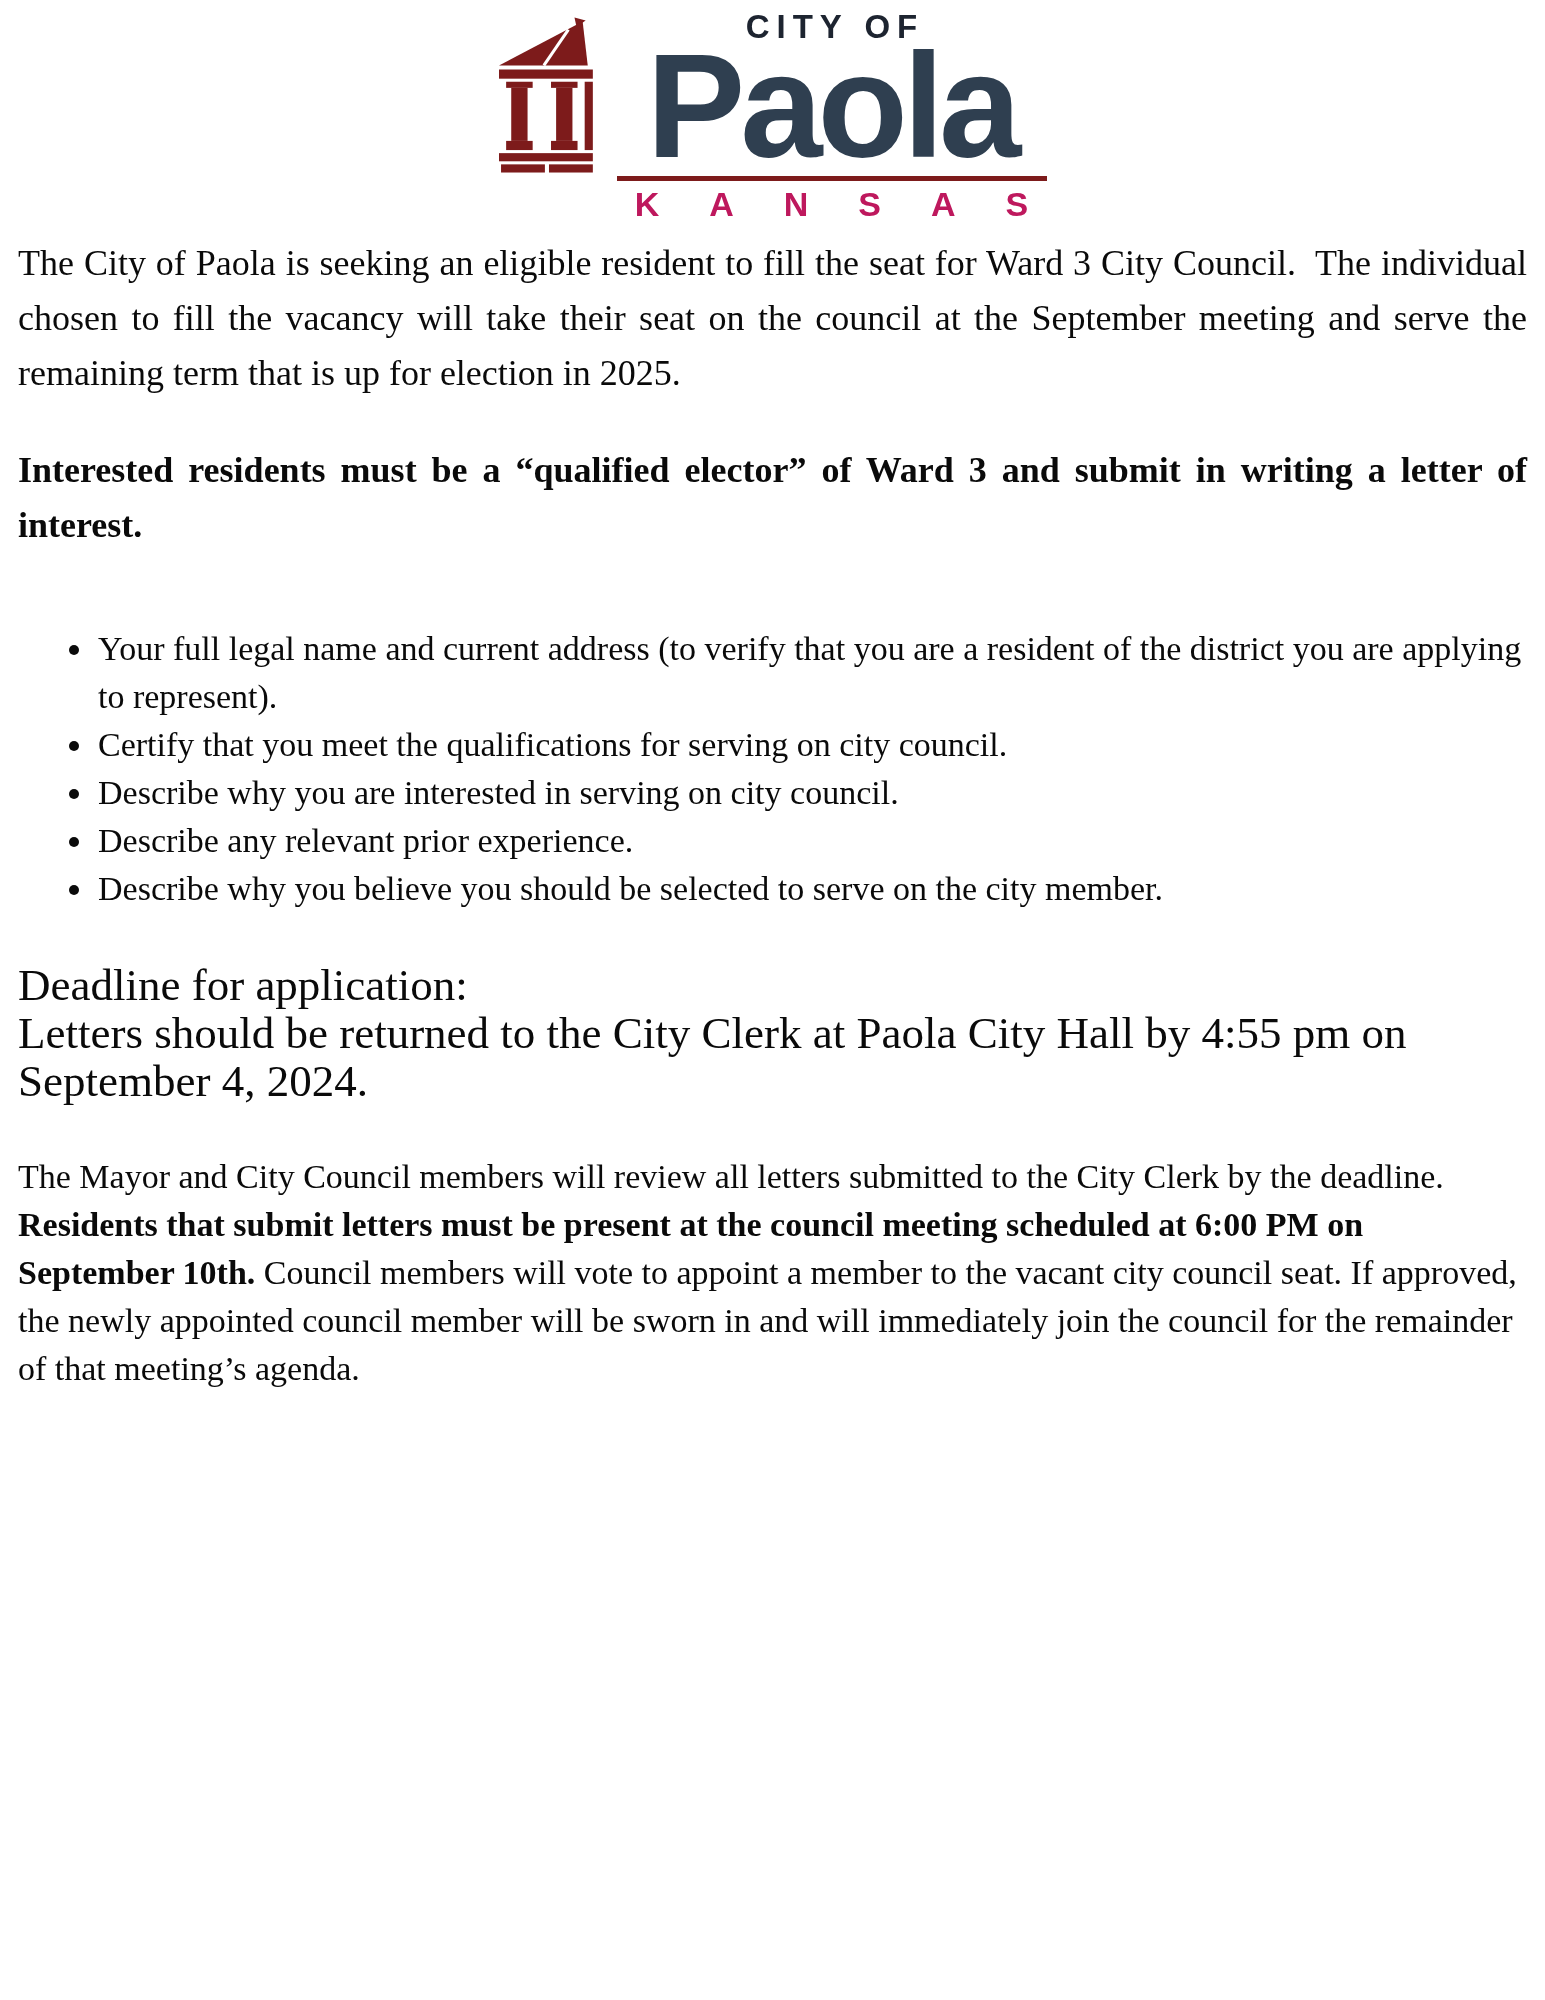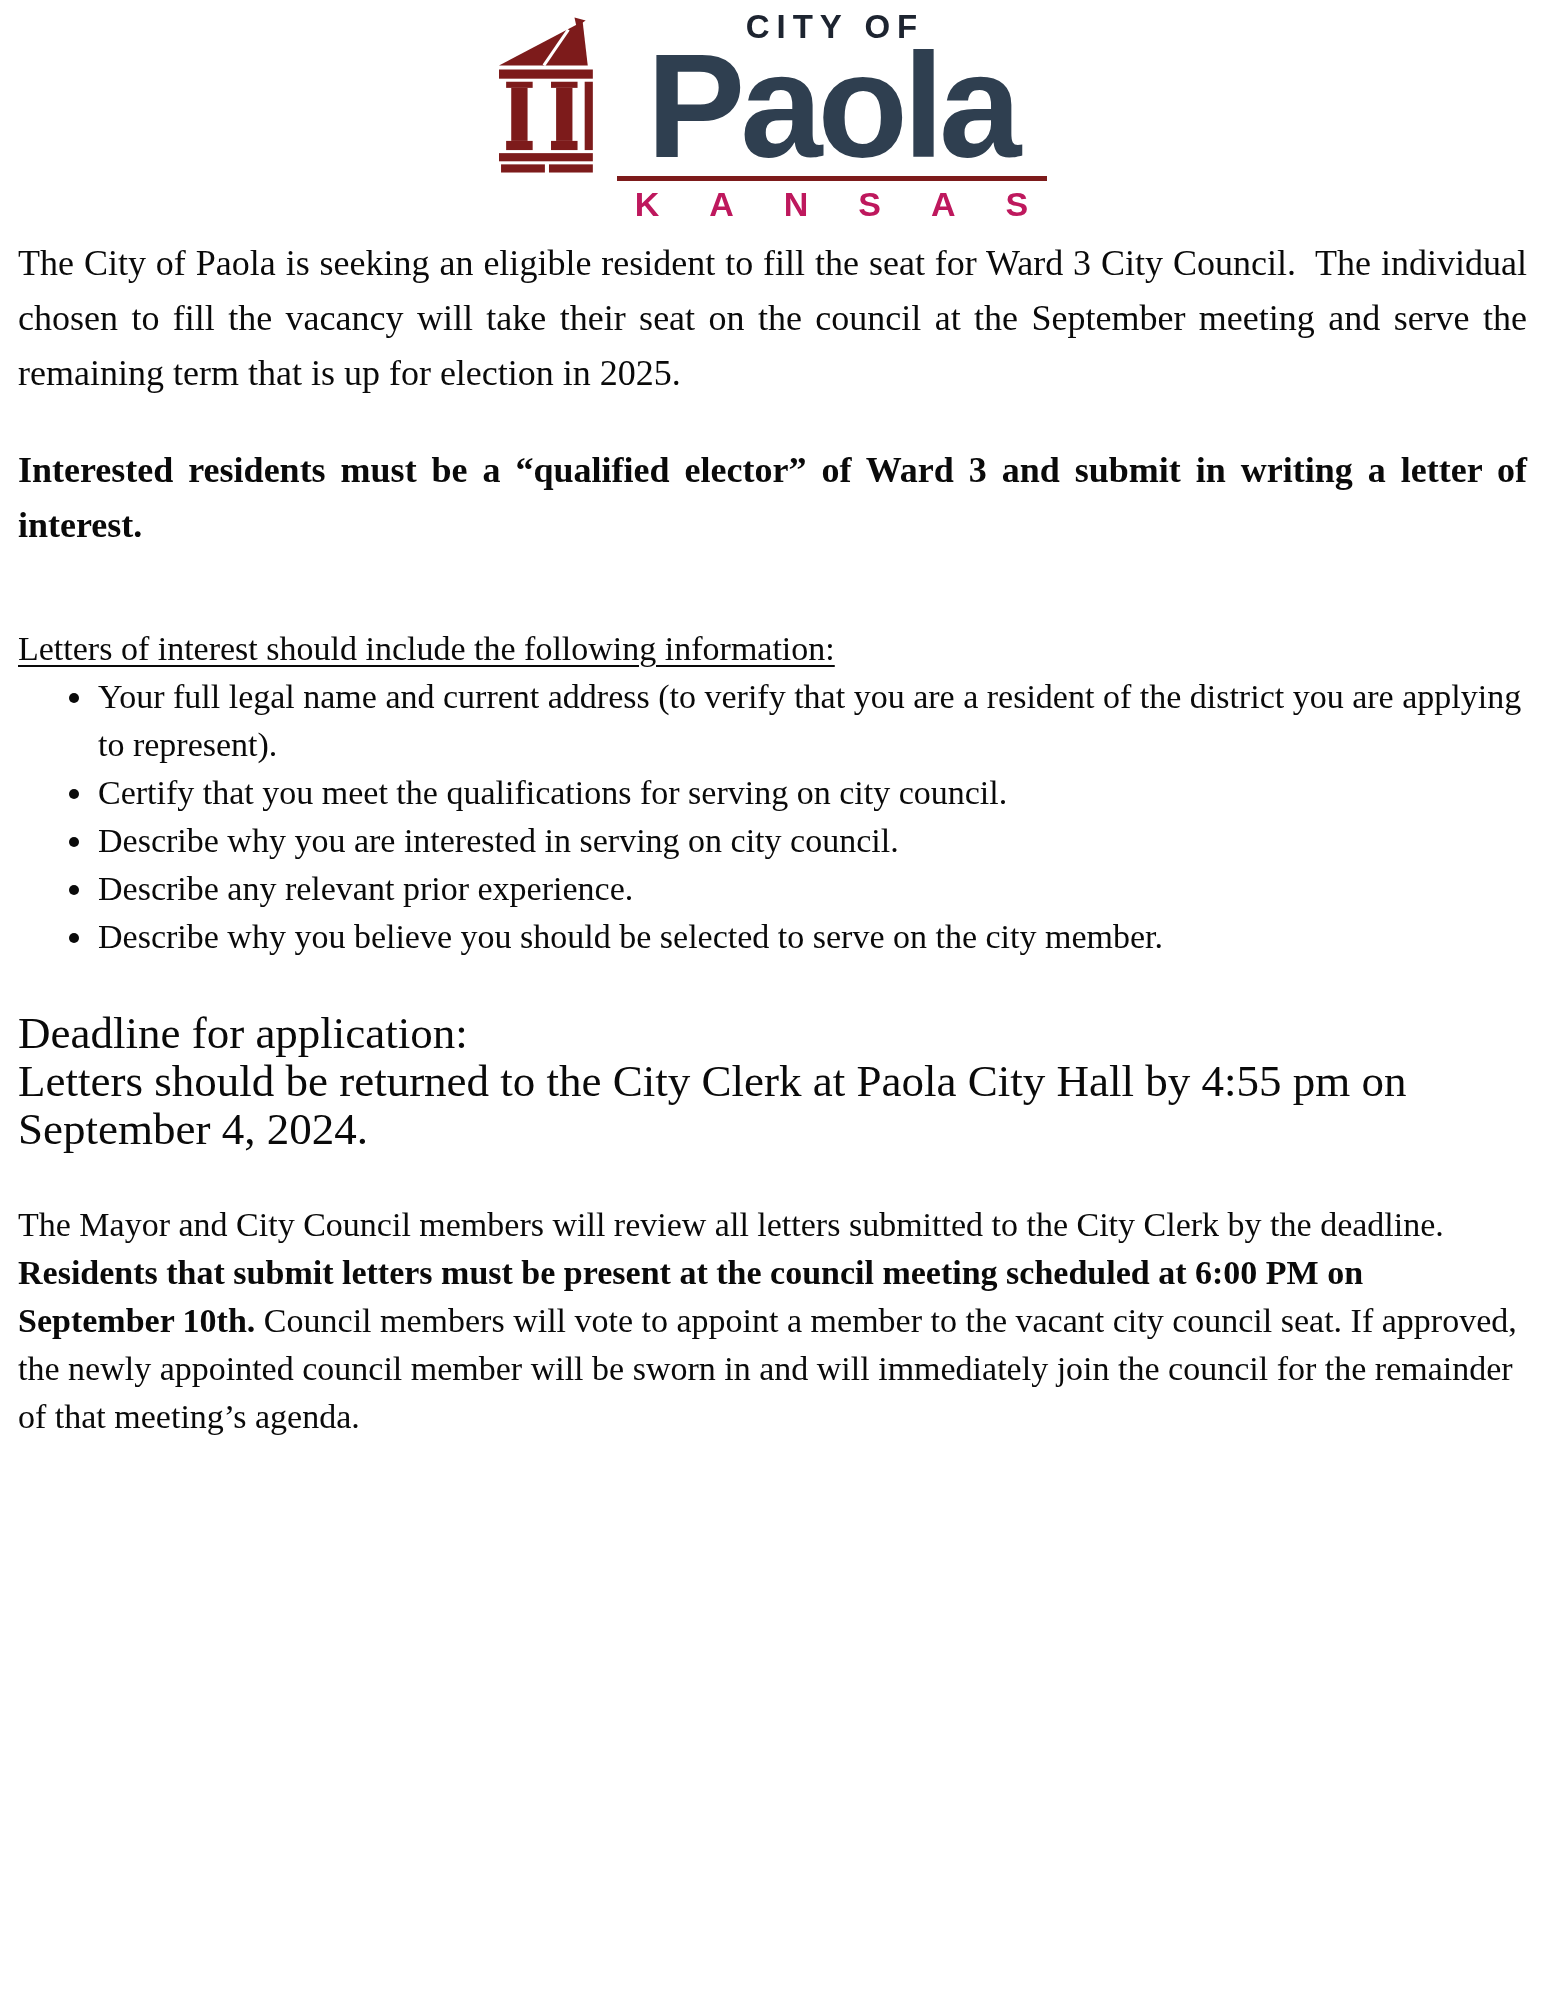--- a/index.html
+++ b/index.html
@@ -142,21 +142,20 @@
       <div class="logo-kansas">KANSAS</div>
     </div>
   </div>
 
   <div class="doc">
 
     <p class="para-intro">The City of Paola is seeking an eligible resident to fill the seat for Ward 3 City Council.  The individual chosen to fill the vacancy will take their seat on the council at the September meeting and serve the remaining term that is up for election in 2025.</p>
 
     <p class="para-bold">Interested residents must be a “qualified elector” of Ward 3 and submit in writing a letter of interest.</p>
 
-    <p class="heading-underline">Letters of interest should include the following information:</p>
 
     <ul class="bullets">
       <li>Your full legal name and current address (to verify that you are a resident of the district you are applying to represent).</li>
       <li>Certify that you meet the qualifications for serving on city council.</li>
       <li>Describe why you are interested in serving on city council.</li>
       <li>Describe any relevant prior experience.</li>
       <li>Describe why you believe you should be selected to serve on the city member.</li>
     </ul>
 
     <div class="block">

